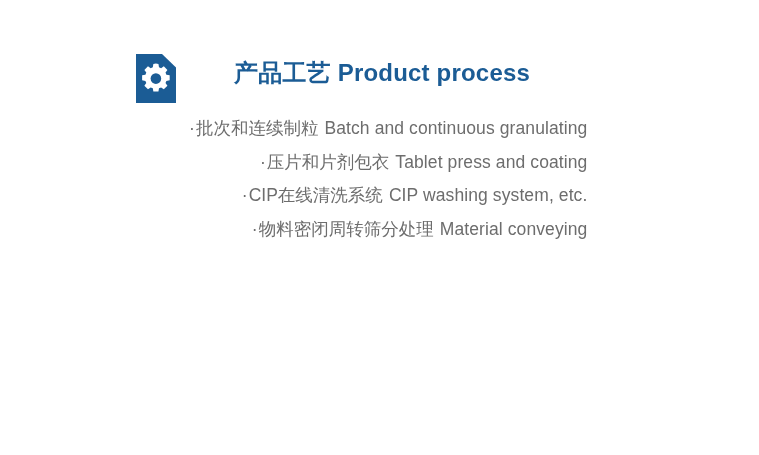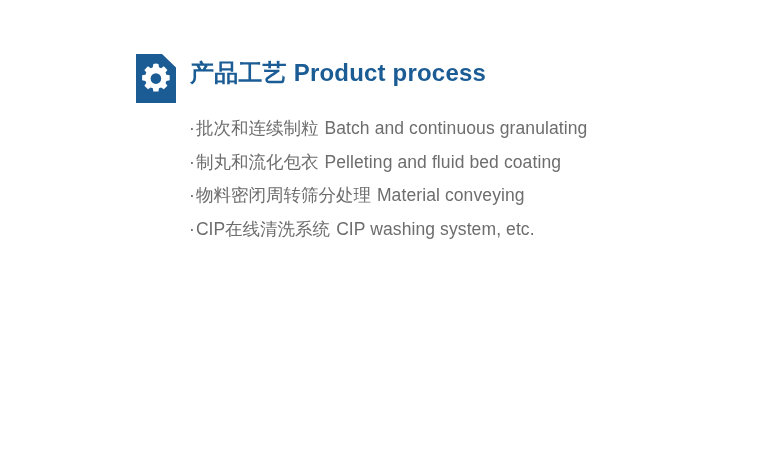--- a/index.html
+++ b/index.html
@@ -22,20 +22,21 @@
     background: #ffffff;
   }
 
   
   .header {
     position: absolute;
     left: 136px;
     top: 54px;
     display: flex;
     align-items: flex-start;
+    gap: 44px;
   }
 
   .doc-gear-icon {
     width: 40px;
     height: 49px;
     flex: 0 0 auto;
     display: block;
   }
 
   .title {
@@ -60,20 +61,21 @@
     padding: 0;
     list-style: none;
   }
 
   .process-item {
     font-size: 17.5px;
     line-height: 33.5px;
     color: #6d6d6d;
     white-space: nowrap;
     letter-spacing: 0.1px;
+    text-align: right;
   }
 
   .bullet-dot {
     display: inline-block;
     margin-right: 1px;
     color: #6d6d6d;
     font-size: 17.5px;
   }
 
   .item-cn {
@@ -104,23 +106,23 @@
     </svg>
 
     <h1 class="title">产品工艺 Product process</h1>
   </div>
 
   <ul class="process-list">
     <li class="process-item">
       <span class="bullet-dot">·</span><span class="item-cn">批次和连续制粒</span><span class="item-en">Batch and continuous granulating</span>
     </li>
     <li class="process-item">
-      <span class="bullet-dot">·</span><span class="item-cn">制丸和流化包衣</span><span class="item-en">Pelleting and fluid bed coating</span>
+      <span class="bullet-dot">·</span><span class="item-cn">压片和片剂包衣</span><span class="item-en">Tablet press and coating</span>
+    </li>
+    <li class="process-item">
+      <span class="bullet-dot">·</span><span class="item-cn">CIP在线清洗系统</span><span class="item-en">CIP washing system, etc.</span>
     </li>
     <li class="process-item">
       <span class="bullet-dot">·</span><span class="item-cn">物料密闭周转筛分处理</span><span class="item-en">Material conveying</span>
-    </li>
-    <li class="process-item">
-      <span class="bullet-dot">·</span><span class="item-cn">CIP在线清洗系统</span><span class="item-en">CIP washing system, etc.</span>
     </li>
   </ul>
 
 </div>
 
 </body></html>

